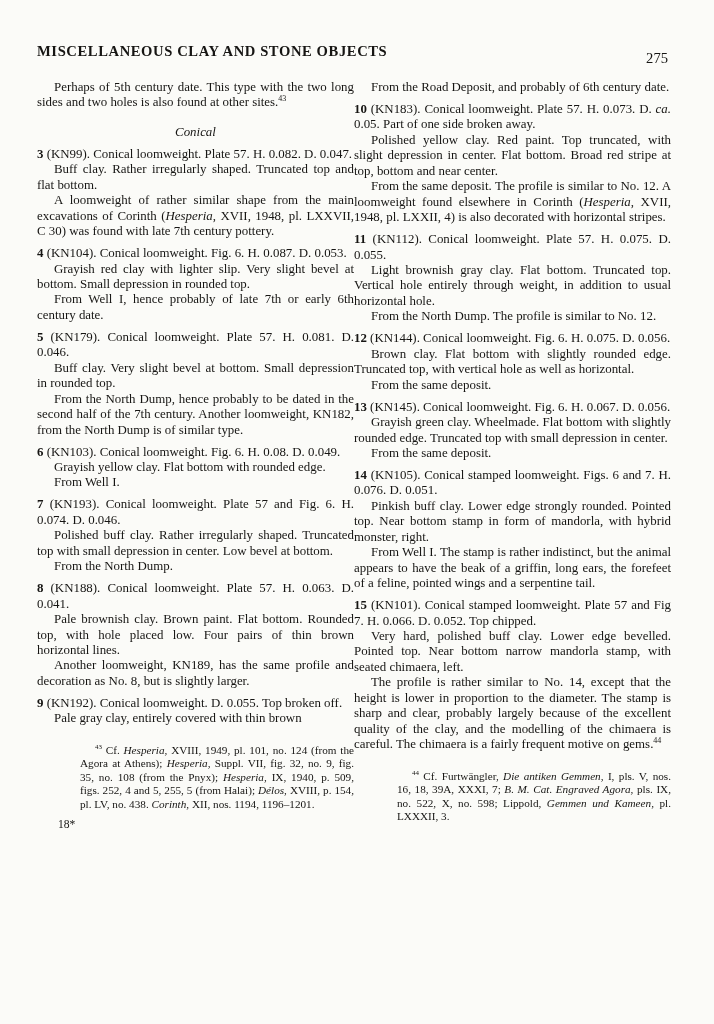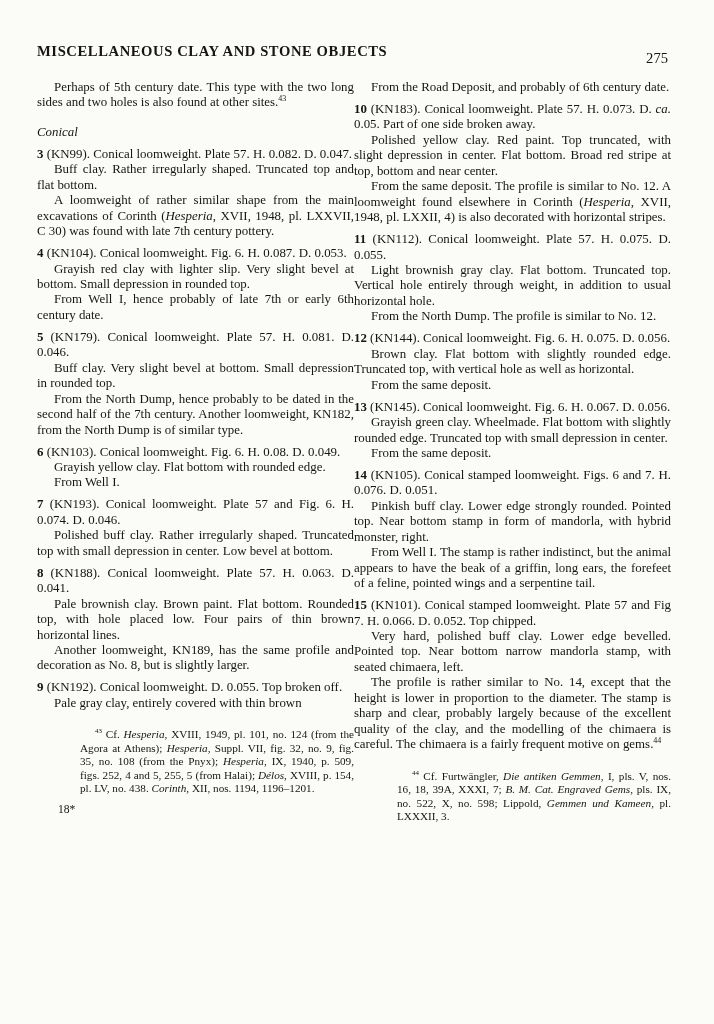--- a/index.html
+++ b/index.html
@@ -43,21 +43,21 @@
     line-height: 15.45px;
     text-align: justify;
   }
   .blk { margin: 0; }
   .para  { text-indent: 17px; }
   .para-cont { text-indent: 0; }
   .lead  { margin-top: 6.5px; text-indent: 0; }
   .heading {
     margin: 14px 0 5px 0;
     text-indent: 0;
-    text-align: left;
+    text-align: center;
   }
   .footnote-block { margin-top: 17px; }
   .footnote {
     font-size: 11.2px;
     line-height: 13.5px;
     text-indent: 15px;
     text-align: justify;
     margin-left: 43px;
   }
   .signature {
@@ -94,20 +94,21 @@
           <p class="blk para"><span>Grayish red clay with lighter slip. Very slight bevel at bottom. Small depression in rounded top.</span></p>
           <p class="blk para"><span>From Well I, hence probably of late 7th or early 6th century date.</span></p>
           <p class="blk lead"><span class="bd">5</span><span> (KN179). Conical loomweight. Plate 57. H. 0.081. D. 0.046.</span></p>
           <p class="blk para"><span>Buff clay. Very slight bevel at bottom. Small depression in rounded top.</span></p>
           <p class="blk para"><span>From the North Dump, hence probably to be dated in the second half of the 7th century. Another loomweight, KN182, from the North Dump is of similar type.</span></p>
           <p class="blk lead"><span class="bd">6</span><span> (KN103). Conical loomweight. Fig. 6. H. 0.08. D. 0.049.</span></p>
           <p class="blk para"><span>Grayish yellow clay. Flat bottom with rounded edge.</span></p>
           <p class="blk para"><span>From Well I.</span></p>
           <p class="blk lead"><span class="bd">7</span><span> (KN193). Conical loomweight. Plate 57 and Fig. 6. H. 0.074. D. 0.046.</span></p>
           <p class="blk para"><span>Polished buff clay. Rather irregularly shaped. Truncated top with small depression in center. Low bevel at bottom.</span></p>
+          <p class="blk para"><span>From the North Dump.</span></p>
           <p class="blk lead"><span class="bd">8</span><span> (KN188). Conical loomweight. Plate 57. H. 0.063. D. 0.041.</span></p>
           <p class="blk para"><span>Pale brownish clay. Brown paint. Flat bottom. Rounded top, with hole placed low. Four pairs of thin brown horizontal lines.</span></p>
           <p class="blk para"><span>Another loomweight, KN189, has the same profile and decoration as No. 8, but is slightly larger.</span></p>
           <p class="blk lead"><span class="bd">9</span><span> (KN192). Conical loomweight. D. 0.055. Top broken off.</span></p>
           <p class="blk para"><span>Pale gray clay, entirely covered with thin brown</span></p>
         </div>
       <div class="footnote-block">
           <p class="blk footnote"><sup>43</sup><span> Cf. </span><span class="it">Hesperia</span><span>, XVIII, 1949, pl. 101, no. 124 (from the Agora at Athens); </span><span class="it">Hesperia</span><span>, Suppl. VII, fig. 32, no. 9, fig. 35, no. 108 (from the Pnyx); </span><span class="it">Hesperia</span><span>, IX, 1940, p. 509, figs. 252, 4 and 5, 255, 5 (from Halai); </span><span class="it">Délos</span><span>, XVIII, p. 154, pl. LV, no. 438. </span><span class="it">Corinth</span><span>, XII, nos. 1194, 1196–1201.</span></p>
         </div>
       <div class="signature">18*</div>
@@ -128,17 +129,17 @@
           <p class="blk para"><span>Grayish green clay. Wheelmade. Flat bottom with slightly rounded edge. Truncated top with small depression in center.</span></p>
           <p class="blk para"><span>From the same deposit.</span></p>
           <p class="blk lead"><span class="bd">14</span><span> (KN105). Conical stamped loomweight. Figs. 6 and 7. H. 0.076. D. 0.051.</span></p>
           <p class="blk para"><span>Pinkish buff clay. Lower edge strongly rounded. Pointed top. Near bottom stamp in form of mandorla, with hybrid monster, right.</span></p>
           <p class="blk para"><span>From Well I. The stamp is rather indistinct, but the animal appears to have the beak of a griffin, long ears, the forefeet of a feline, pointed wings and a serpentine tail.</span></p>
           <p class="blk lead"><span class="bd">15</span><span> (KN101). Conical stamped loomweight. Plate 57 and Fig 7. H. 0.066. D. 0.052. Top chipped.</span></p>
           <p class="blk para"><span>Very hard, polished buff clay. Lower edge bevelled. Pointed top. Near bottom narrow mandorla stamp, with seated chimaera, left.</span></p>
           <p class="blk para"><span>The profile is rather similar to No. 14, except that the height is lower in proportion to the diameter. The stamp is sharp and clear, probably largely because of the excellent quality of the clay, and the modelling of the chimaera is careful. The chimaera is a fairly frequent motive on gems.</span><sup>44</sup></p>
         </div>
       <div class="footnote-block">
-          <p class="blk footnote"><sup>44</sup><span> Cf. Furtwängler, </span><span class="it">Die antiken Gemmen</span><span>, I, pls. V, nos. 16, 18, 39A, XXXI, 7; </span><span class="it">B. M. Cat. Engraved Gems</span><span>, pls. IX, no. 522, X, no. 598; Lippold, </span><span class="it">Gemmen und Kameen</span><span>, pl. LXXXII, 3.</span></p>
+          <p class="blk footnote"><sup>44</sup><span> Cf. Furtwängler, </span><span class="it">Die antiken Gemmen</span><span>, I, pls. V, nos. 16, 18, 39A, XXXI, 7; </span><span class="it">B. M. Cat. Engraved Agora</span><span>, pls. IX, no. 522, X, no. 598; Lippold, </span><span class="it">Gemmen und Kameen</span><span>, pl. LXXXII, 3.</span></p>
         </div>
     </div>
   </div>
 </div>
 
 </body></html>

